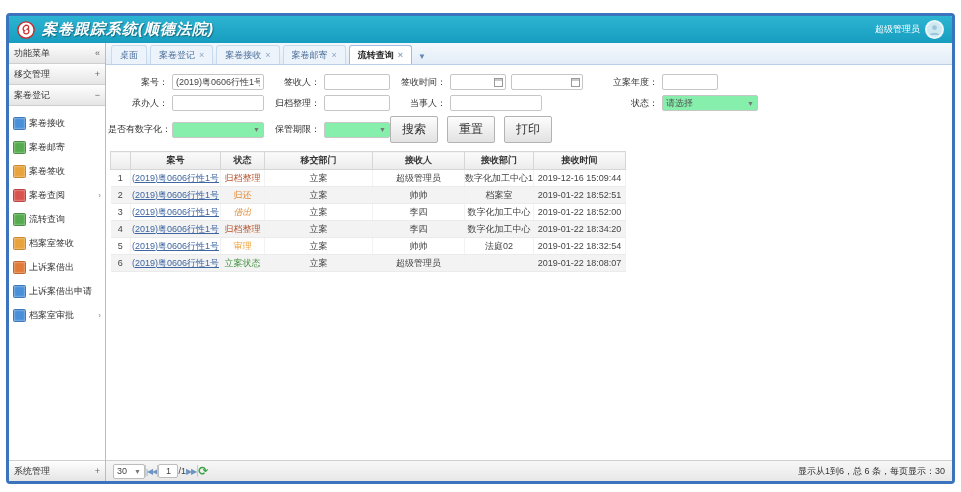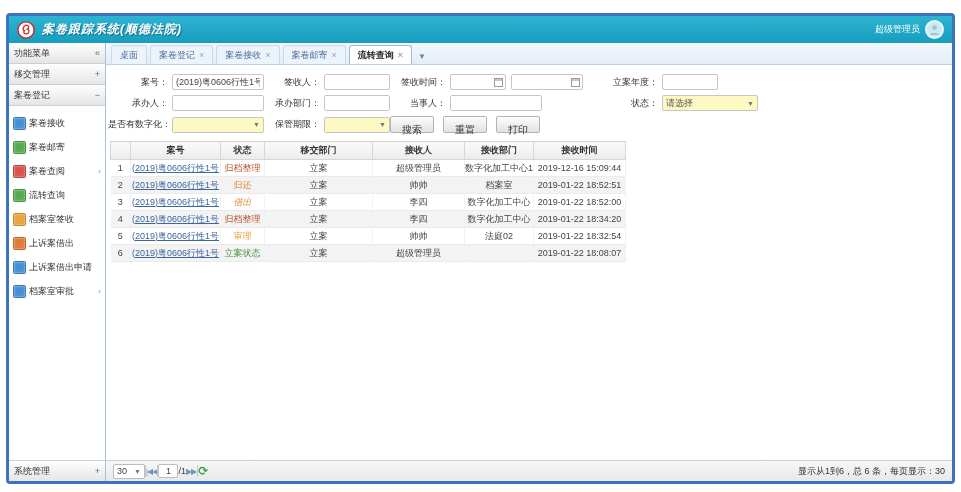--- a/index.html
+++ b/index.html
@@ -5,21 +5,21 @@
   * { margin:0; padding:0; box-sizing:border-box; }
   html,body { width:961px; height:492px; overflow:hidden; background:#fff;
     font-family:"Liberation Sans","DejaVu Sans",sans-serif; }
   .window { position:absolute; left:6px; top:13px; width:949px; height:471px;
     border:3px solid #3b74bc; border-radius:4px; background:#fff; overflow:hidden;
     display:flex; flex-direction:column; }
   
   .titlebar { height:27px; flex:0 0 27px; background:linear-gradient(#2db4d2,#179dbf);
     display:flex; align-items:center; padding:0 8px; }
   .logo { width:18px; height:18px; margin-right:7px; flex:0 0 auto; }
-  .app-title { color:#fff; font-size:12px; font-weight:bold; font-style:italic;
+  .app-title { color:#fff; font-size:15px; font-weight:bold; font-style:italic;
     letter-spacing:1px; text-shadow:1px 1px 1px rgba(0,0,0,.35); }
   .user-area { margin-left:auto; display:flex; align-items:center; gap:5px; }
   .user-name { color:#fff; font-size:9px; }
   .avatar { width:19px; height:19px; border-radius:50%; background:#cfe9f2;
     border:2px solid #e9f7fb; display:flex; align-items:center; justify-content:center; }
   
   .appbody { flex:1; display:flex; min-height:0; }
   
   .sidebar { width:97px; flex:0 0 97px; border-right:1px solid #a7c1da;
     display:flex; flex-direction:column; background:#fff; }
@@ -57,26 +57,26 @@
     font-size:9px; padding:0 3px; color:#444; outline:none;
     font-family:"Liberation Sans","DejaVu Sans",sans-serif; }
   .dates { display:flex; gap:5px; }
   .date-wrap { position:relative; }
   .date-wrap .f-input { padding-right:14px; }
   .d1 { width:56px; } .d2 { width:72px; }
   .cal-icon { position:absolute; right:3px; top:4px; width:9px; height:9px;
     border:1px solid #9a9a9a; background:linear-gradient(#c9c9c9 0 2px,#fff 2px); }
   .party-input { width:92px; }
   .year-input { width:56px; }
-  .select-box { height:16px; background:#fef9c3; border:1px solid #c6c6c6; border-radius:2px;
+  .select-box { height:16px; background:#86efac; border:1px solid #c6c6c6; border-radius:2px;
     display:flex; align-items:center; justify-content:space-between; padding:0 3px;
     color:#555; cursor:pointer; }
   .chev { color:#777; font-size:7px; }
   .btn-cell { grid-column:5 / span 2; display:flex; gap:9px; }
-  .btn { height:17px; padding:6px 11px; font-size:10px; color:#333; cursor:pointer;
+  .btn { height:27px; padding:0 11px; font-size:12px; color:#333; cursor:pointer;
     background:linear-gradient(#fdfdfd,#e2e2e2); border:1px solid #b3b3b3; border-radius:2px;
     font-family:"Liberation Sans","DejaVu Sans",sans-serif; }
   
   .tablewrap { padding:1px 4px; }
   table.grid { border-collapse:collapse; font-size:9px; table-layout:fixed; }
   table.grid th { background:linear-gradient(#fbfbfb,#ebebeb); border:1px solid #d6d6d6;
     height:18px; font-weight:bold; color:#333; text-align:center; }
   table.grid td { height:17px; text-align:center; color:#444;
     border-bottom:1px solid #ebebeb; border-right:1px solid #f2f2f2; overflow:hidden;
     white-space:nowrap; }
@@ -142,20 +142,25 @@
             <span class="sb-label">案卷接收</span>
 
           </div>
 
           <div class="sb-item">
             <span class="sb-icon" title="case-mail-icon" style="background-color: rgb(86, 171, 79);"></span>
             <span class="sb-label">案卷邮寄</span>
 
           </div>
 
+          <div class="sb-item">
+            <span class="sb-icon" title="case-sign-icon" style="background-color: rgb(232, 163, 61);"></span>
+            <span class="sb-label">案卷签收</span>
+
+          </div>
 
           <div class="sb-item">
             <span class="sb-icon" title="case-view-icon" style="background-color: rgb(217, 83, 79);"></span>
             <span class="sb-label">案卷查阅</span>
             <span class="sb-arrow">›</span>
           </div>
 
           <div class="sb-item">
             <span class="sb-icon" title="flow-query-icon" style="background-color: rgb(86, 171, 79);"></span>
             <span class="sb-label">流转查询</span>
@@ -240,21 +245,21 @@
           <span class="date-wrap">
             <input class="f-input d2" value="" style="">
             <span class="cal-icon"></span>
           </span>
         </span>
         <span class="f-label">立案年度：</span>
         <span><input class="f-input year-input" value="" style=""></span>
 
         <span class="f-label">承办人：</span>
         <input class="f-input" value="" style="">
-        <span class="f-label">承办部门：</span>
+        <span class="f-label">归档整理：</span>
         <input class="f-input" value="" style="">
         <span class="f-label">当事人：</span>
         <span><input class="f-input party-input" value="" style=""></span>
         <span class="f-label">状态：</span>
         <span class="select-box">
           <span>请选择</span>
           <span class="chev">▼</span>
         </span>
 
         <span class="f-label">是否有数字化：</span>

